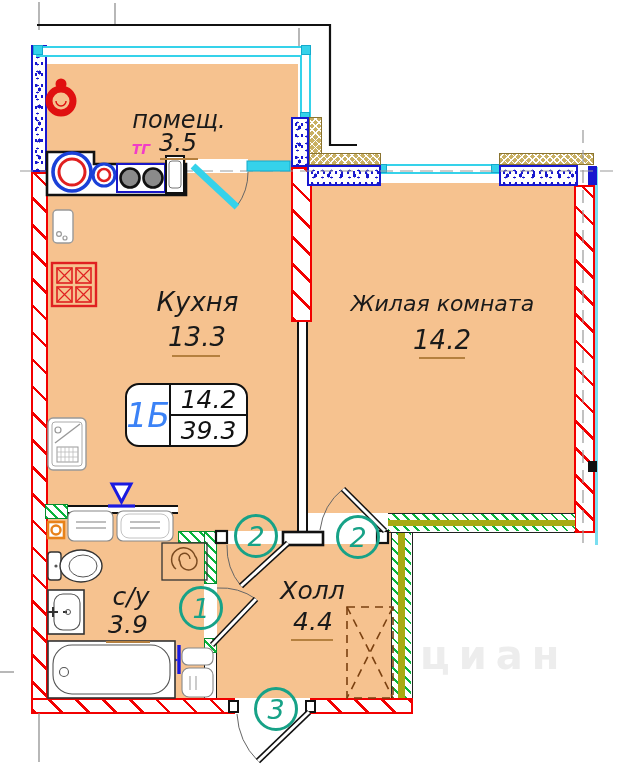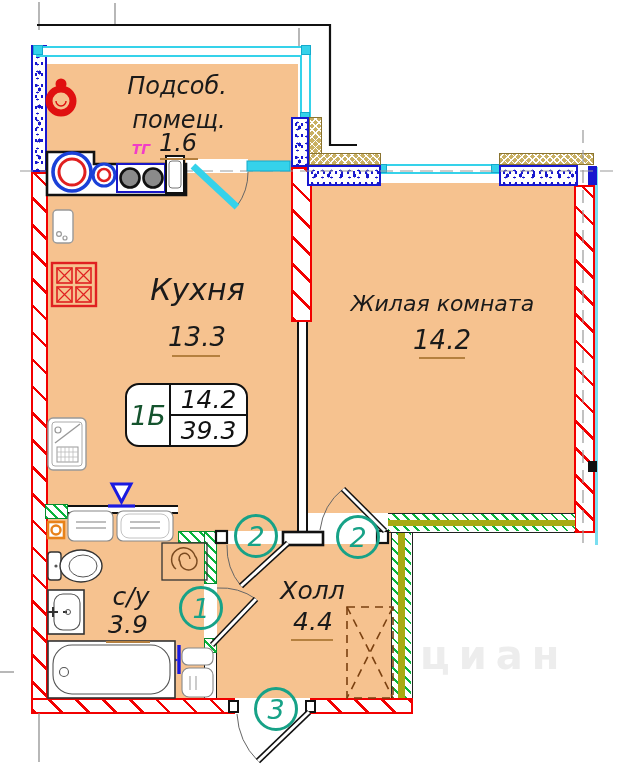--- a/index.html
+++ b/index.html
@@ -30,21 +30,21 @@
   .black-part{background:#fff;border-left:2.5px solid #111;border-right:2.5px solid #111;box-sizing:border-box;}
   .thin-wall{background:#fff;border-top:2px solid #111;border-bottom:2px solid #111;box-sizing:border-box;}
   .lbl{color:#1a1a1a;font-style:italic;text-align:center;white-space:nowrap;line-height:1.05;}
   .underline{border-top:2.5px solid #b5803f;height:0;}
   .door-circle{border:3px solid #17a287;border-radius:50%;width:38px;height:38px;
      display:flex;align-items:center;justify-content:center;
      color:#17a287;font-style:italic;font-size:27px;background:transparent;}
   .wm{color:#ededed;font-weight:bold;letter-spacing:9px;font-size:40px;}
   .card{background:#fff;border:2.5px solid #111;border-radius:14px;display:flex;box-sizing:border-box;}
   .card .cL{width:42px;border-right:2px solid #111;display:flex;align-items:center;justify-content:center;
-     font-style:italic;font-size:27px;color:#14532d;}
+     font-style:italic;font-size:33px;color:#3b82f6;}
   .card .cR{flex:1;display:flex;flex-direction:column;}
   .card .cR div{flex:1;display:flex;align-items:center;justify-content:center;
      font-style:italic;font-size:25px;color:#111;}
   .card .cR div:first-child{border-bottom:2px solid #111;}
 </style>
 </head>
 <body>
 
 <div id="plan">
 
@@ -235,26 +235,25 @@
   <div class="abs door-circle" style="left:234px;top:514px;">
       <span>2</span>
     </div>
   <div class="abs door-circle" style="left:336px;top:515px;">
       <span>2</span>
     </div>
   <div class="abs door-circle" style="left:254px;top:687px;">
       <span>3</span>
     </div>
 
-  <div class="abs lbl" style="left:118px;top:74px;width:118px;font-size:24px;">Подсоб.</div>
   <div class="abs lbl" style="left:120px;top:108px;width:118px;font-size:24px;">помещ.</div>
-  <div class="abs lbl" style="left:148px;top:131px;width:60px;font-size:24px;">1.6</div>
+  <div class="abs lbl" style="left:148px;top:131px;width:60px;font-size:24px;">3.5</div>
   <div class="abs underline" style="left:160px;top:158px;width:38px;"></div>
 
-  <div class="abs lbl" style="left:135px;top:274px;width:125px;font-size:30px;">Кухня</div>
+  <div class="abs lbl" style="left:135px;top:289px;width:125px;font-size:26px;">Кухня</div>
   <div class="abs lbl" style="left:165px;top:324px;width:64px;font-size:26px;">13.3</div>
   <div class="abs underline" style="left:172px;top:355px;width:48px;"></div>
 
   <div class="abs lbl" style="left:330px;top:292px;width:225px;font-size:22px;">Жилая комната</div>
   <div class="abs lbl" style="left:410px;top:327px;width:64px;font-size:26px;">14.2</div>
   <div class="abs underline" style="left:419px;top:357px;width:46px;"></div>
 
   <div class="abs lbl" style="left:100px;top:584px;width:62px;font-size:25px;">с/у</div>
   <div class="abs lbl" style="left:97px;top:612px;width:62px;font-size:25px;">3.9</div>
   <div class="abs underline" style="left:106px;top:641px;width:44px;"></div>

